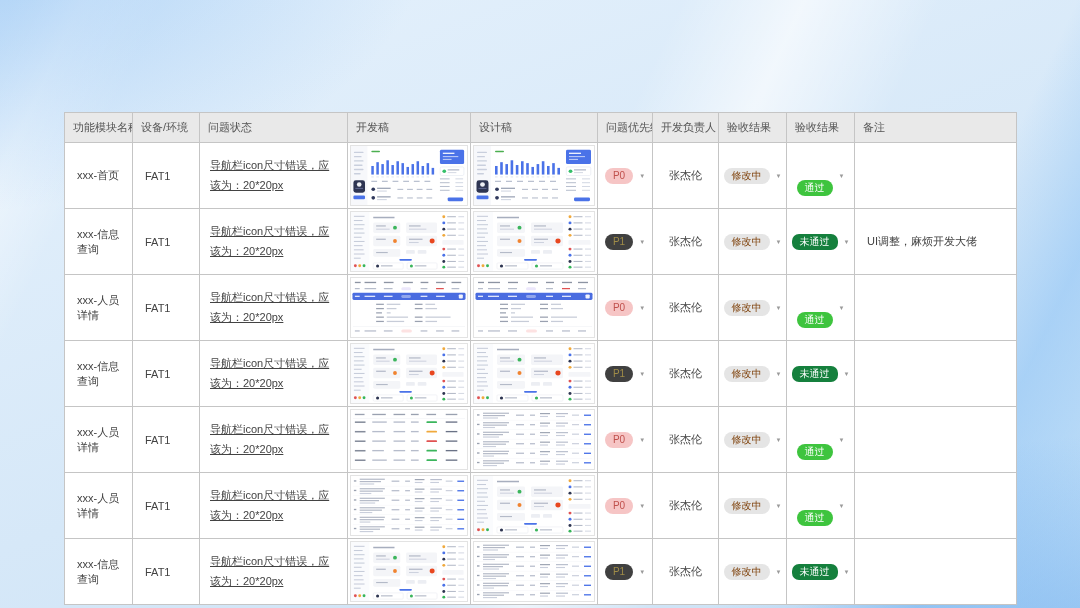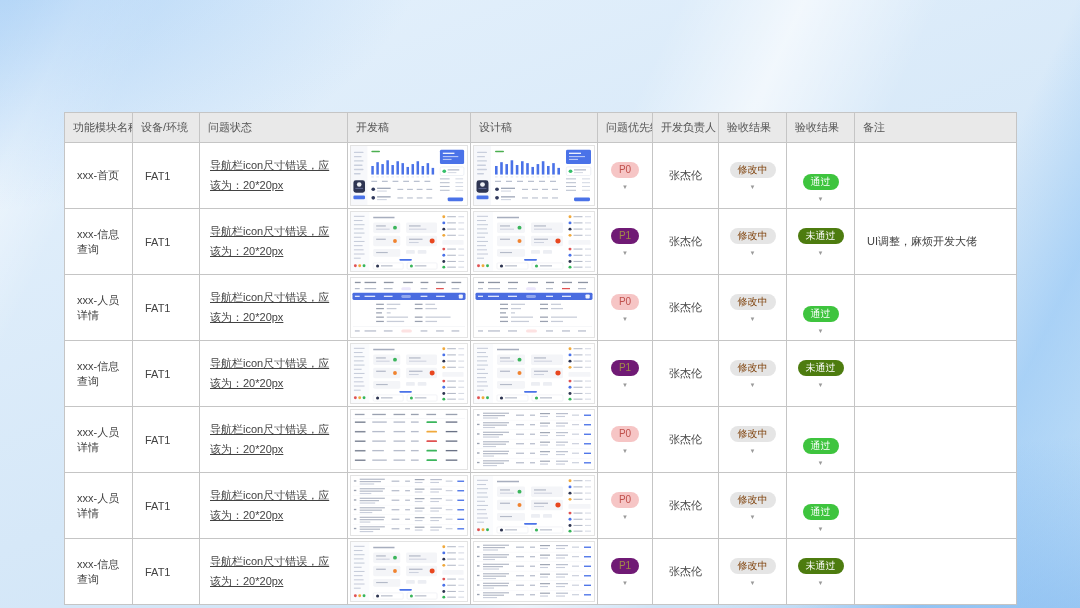--- a/index.html
+++ b/index.html
@@ -32,31 +32,31 @@
   .doc-table th {
     background:#e9e9e9; height:30px; font-weight:400; color:#555;
     text-align:left; padding:0 8px; white-space:nowrap;
   }
   .doc-table td { height:65px; background:#fff; }
   td.c-text { padding:0 12px; }
   td.c-desc { padding:4px 10px; line-height:1.8;text-decoration:underline; }
   td.c-center { text-align:center; }
   td.c-thumb { padding:2px; }
   .thumb { display:block; width:100%; height:61px; border:1px solid #e3e3e3; background:#fff; }
-  .dd { display:inline-flex; align-items:center; gap:6px; cursor:pointer;flex-direction:column; }
+  .dd { display:inline-flex; align-items:center; gap:6px; cursor:pointer; }
   .caret { font-size:6px; color:#9a9a9a; line-height:1; }
   .pill {
     display:inline-block; padding:2.5px 8px; border-radius:9px;
     font-size:10px; line-height:11px; white-space:nowrap;
   }
   .pri-p0 { background:#f6c5c5; color:#c0504c; }
-  .pri-p1 { background:#701a75; color:#a08c48; }
+  .pri-p1 { background:#404040; color:#a08c48; }
   .st-mod { background:#e5e5e5; color:#7d3f08; }
   .res-pass { background:#3ec43e; color:#fff;margin-top:24px; }
-  .res-fail { background:#4d7c0f; color:#fff; }
+  .res-fail { background:#15803d; color:#fff;border-radius:7px; }
   .defs-holder { position:absolute; width:0; height:0; overflow:hidden; }
 </style>
 </head>
 <body>
 
 <svg class="defs-holder" aria-hidden="true">
   <defs>
 
     <symbol id="t-dash" viewBox="0 0 120 62" preserveAspectRatio="none">
       <rect width="120" height="62" fill="#ffffff"></rect>

